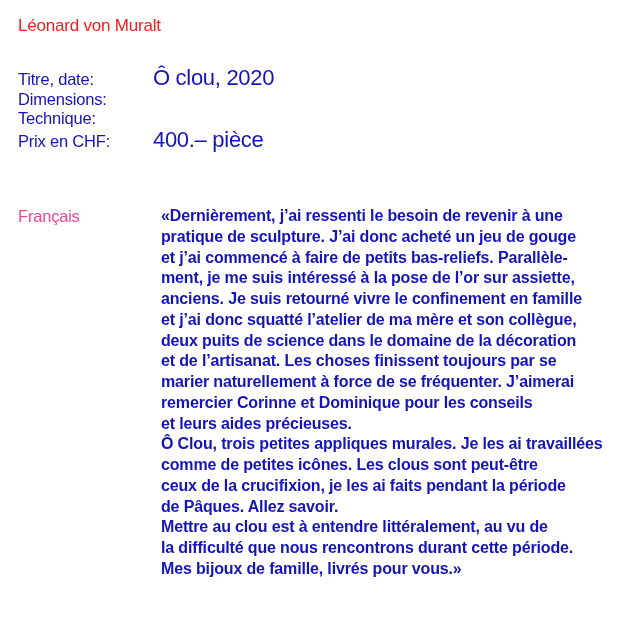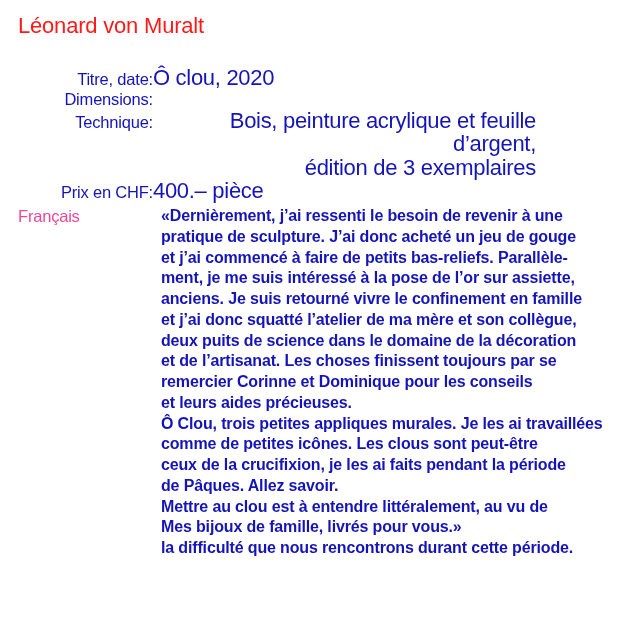--- a/index.html
+++ b/index.html
@@ -11,33 +11,32 @@
       width: 640px;
       height: 640px;
       position: relative;
       overflow: hidden;
       font-family: "Liberation Sans", sans-serif;
     }
     .artist {
       position: absolute;
       left: 18px;
       top: 13px;
-      font-size: 22px;
+      font-size: 17px;
       line-height: 26px;
       color: #ff1a1a;
       letter-spacing: -0.2px;
       margin: 0;
       font-weight: normal;
     }
     .meta {
       position: absolute;
       left: 0;
       top: 66px;
       width: 536px;
-      text-align: right;
     }
     .meta-row {
       display: flex;
       align-items: baseline;
     }
     .meta-label {
       width: 135px;
       padding-left: 18px;
       font-size: 16.5px;
       color: #1414b8;
@@ -86,46 +85,43 @@
     <span class="meta-label">Titre, date:</span>
     <span class="meta-value">
       <span class="ln">Ô clou, 2020</span>
     </span>
   </div>
   <div class="meta-row">
     <span class="meta-label">Dimensions:</span>
   </div>
   <div class="meta-row">
     <span class="meta-label">Technique:</span>
-    <span class="meta-value">
-      <span class="ln">Bois, peinture acrylique et feuille d’argent,</span>
-      <span class="ln">édition de 3 exemplaires</span>
-    </span>
   </div>
   <div class="meta-row">
     <span class="meta-label">Prix en CHF:</span>
     <span class="meta-value">
       <span class="ln">400.– pièce</span>
     </span>
   </div>
 </div>
 
 <div class="lang">Français</div>
 
 <div class="body-text">
   <span class="ln">«Dernièrement, j’ai ressenti le besoin de revenir à une</span>
   <span class="ln">pratique de sculpture. J’ai donc acheté un jeu de gouge</span>
   <span class="ln">et j’ai commencé à faire de petits bas-reliefs. Parallèle-</span>
   <span class="ln">ment, je me suis intéressé à la pose de l’or sur assiette,</span>
   <span class="ln">anciens. Je suis retourné vivre le confinement en famille</span>
   <span class="ln">et j’ai donc squatté l’atelier de ma mère et son collègue,</span>
   <span class="ln">deux puits de science dans le domaine de la décoration</span>
   <span class="ln">et de l’artisanat. Les choses finissent toujours par se</span>
+  <span class="ln">marier naturellement à force de se fréquenter. J’aimerai</span>
   <span class="ln">remercier Corinne et Dominique pour les conseils</span>
   <span class="ln">et leurs aides précieuses.</span>
   <span class="ln">Ô Clou, trois petites appliques murales. Je les ai travaillées</span>
   <span class="ln">comme de petites icônes. Les clous sont peut-être</span>
   <span class="ln">ceux de la crucifixion, je les ai faits pendant la période</span>
   <span class="ln">de Pâques. Allez savoir.</span>
   <span class="ln">Mettre au clou est à entendre littéralement, au vu de</span>
+  <span class="ln">la difficulté que nous rencontrons durant cette période.</span>
   <span class="ln">Mes bijoux de famille, livrés pour vous.»</span>
-  <span class="ln">la difficulté que nous rencontrons durant cette période.</span>
 </div>
 
 </body></html>

